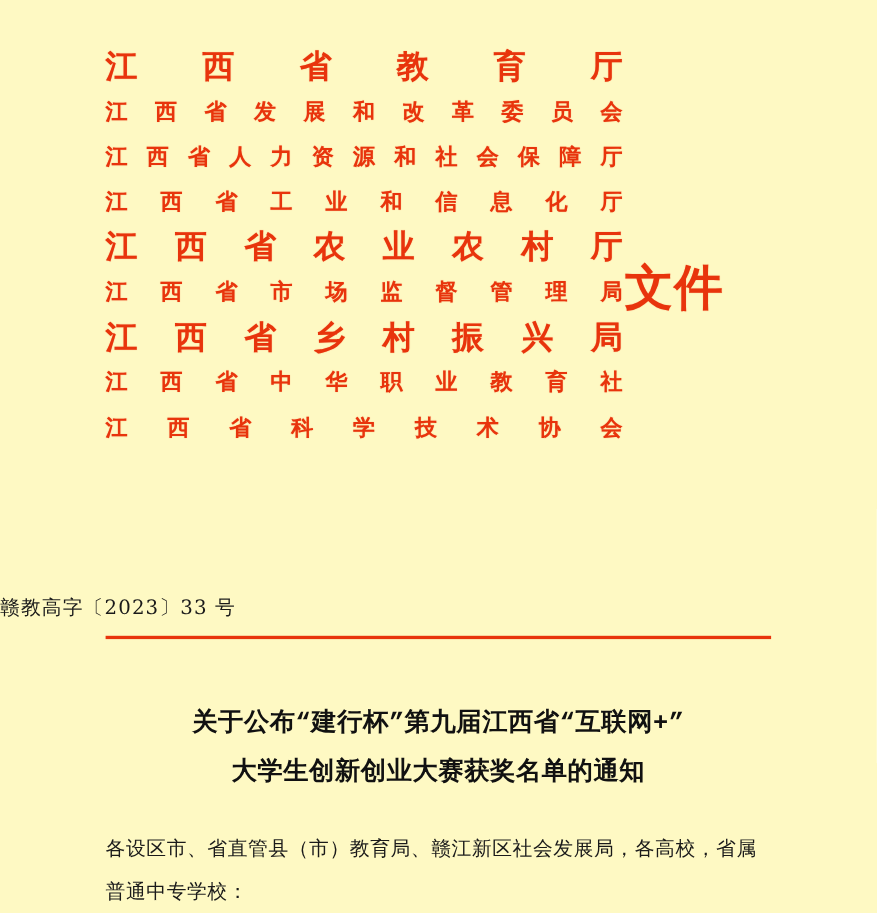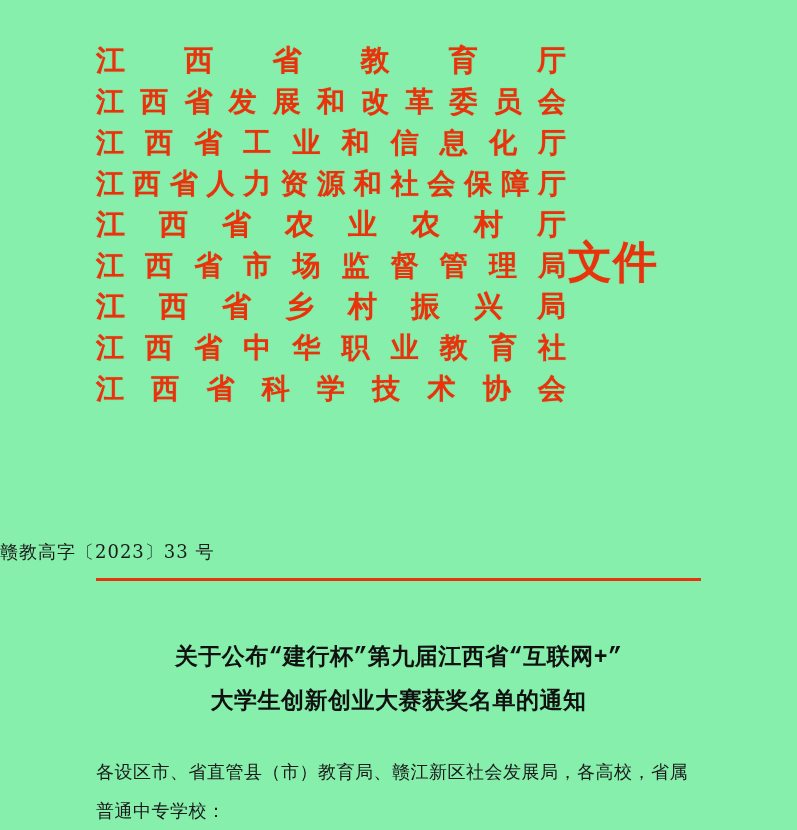--- a/index.html
+++ b/index.html
@@ -10,21 +10,21 @@
     width: 797px;
     height: 830px;
     background: #ffffff;
     font-family: "DejaVu Serif", "Liberation Serif", serif;
     overflow: hidden;
   }
   .page {
     position: relative;
     width: 797px;
     height: 830px;
-    background: #86efac;
+    background: #fef9c3;
   }
 
   
   .letterhead {
     position: absolute;
     left: 0;
     top: 40px;
     width: 797px;
     height: 430px;
   }
@@ -42,21 +42,21 @@
     line-height: 41px;
     letter-spacing: 0px;
     white-space: nowrap;
     text-align: justify;
     text-align-last: justify;
     height: 41px;
     display: block;
     text-shadow: 0 0 1px rgba(232,52,12,0.45);
   }
   .lh-line.tight {
-    font-size: 28px;
+    font-size: 20px;
     letter-spacing: 0px;
     text-align-last: justify;
   }
   .wenjian {
     position: absolute;
     left: 568px;
     top: 196px;
     color: #e8340c;
     font-family: "DejaVu Serif", "Liberation Serif", serif;
     font-weight: bold;
@@ -124,22 +124,22 @@
 </style>
 </head>
 <body>
 
 <div class="page">
 
   <div class="letterhead">
     <div class="lh-lines">
       <span class="lh-line">江 西 省 教 育 厅</span>
       <span class="lh-line tight">江西省发展和改革委员会</span>
+      <span class="lh-line tight">江西省人力资源和社会保障厅</span>
       <span class="lh-line tight">江西省工业和信息化厅</span>
-      <span class="lh-line tight">江西省人力资源和社会保障厅</span>
       <span class="lh-line">江 西 省 农 业 农 村 厅</span>
       <span class="lh-line tight">江西省市场监督管理局</span>
       <span class="lh-line">江 西 省 乡 村 振 兴 局</span>
       <span class="lh-line tight">江西省中华职业教育社</span>
       <span class="lh-line tight">江西省科学技术协会</span>
     </div>
     <div class="wenjian">文件</div>
   </div>
 
   <div class="doc-number">赣教高字〔2023〕33 号</div>

